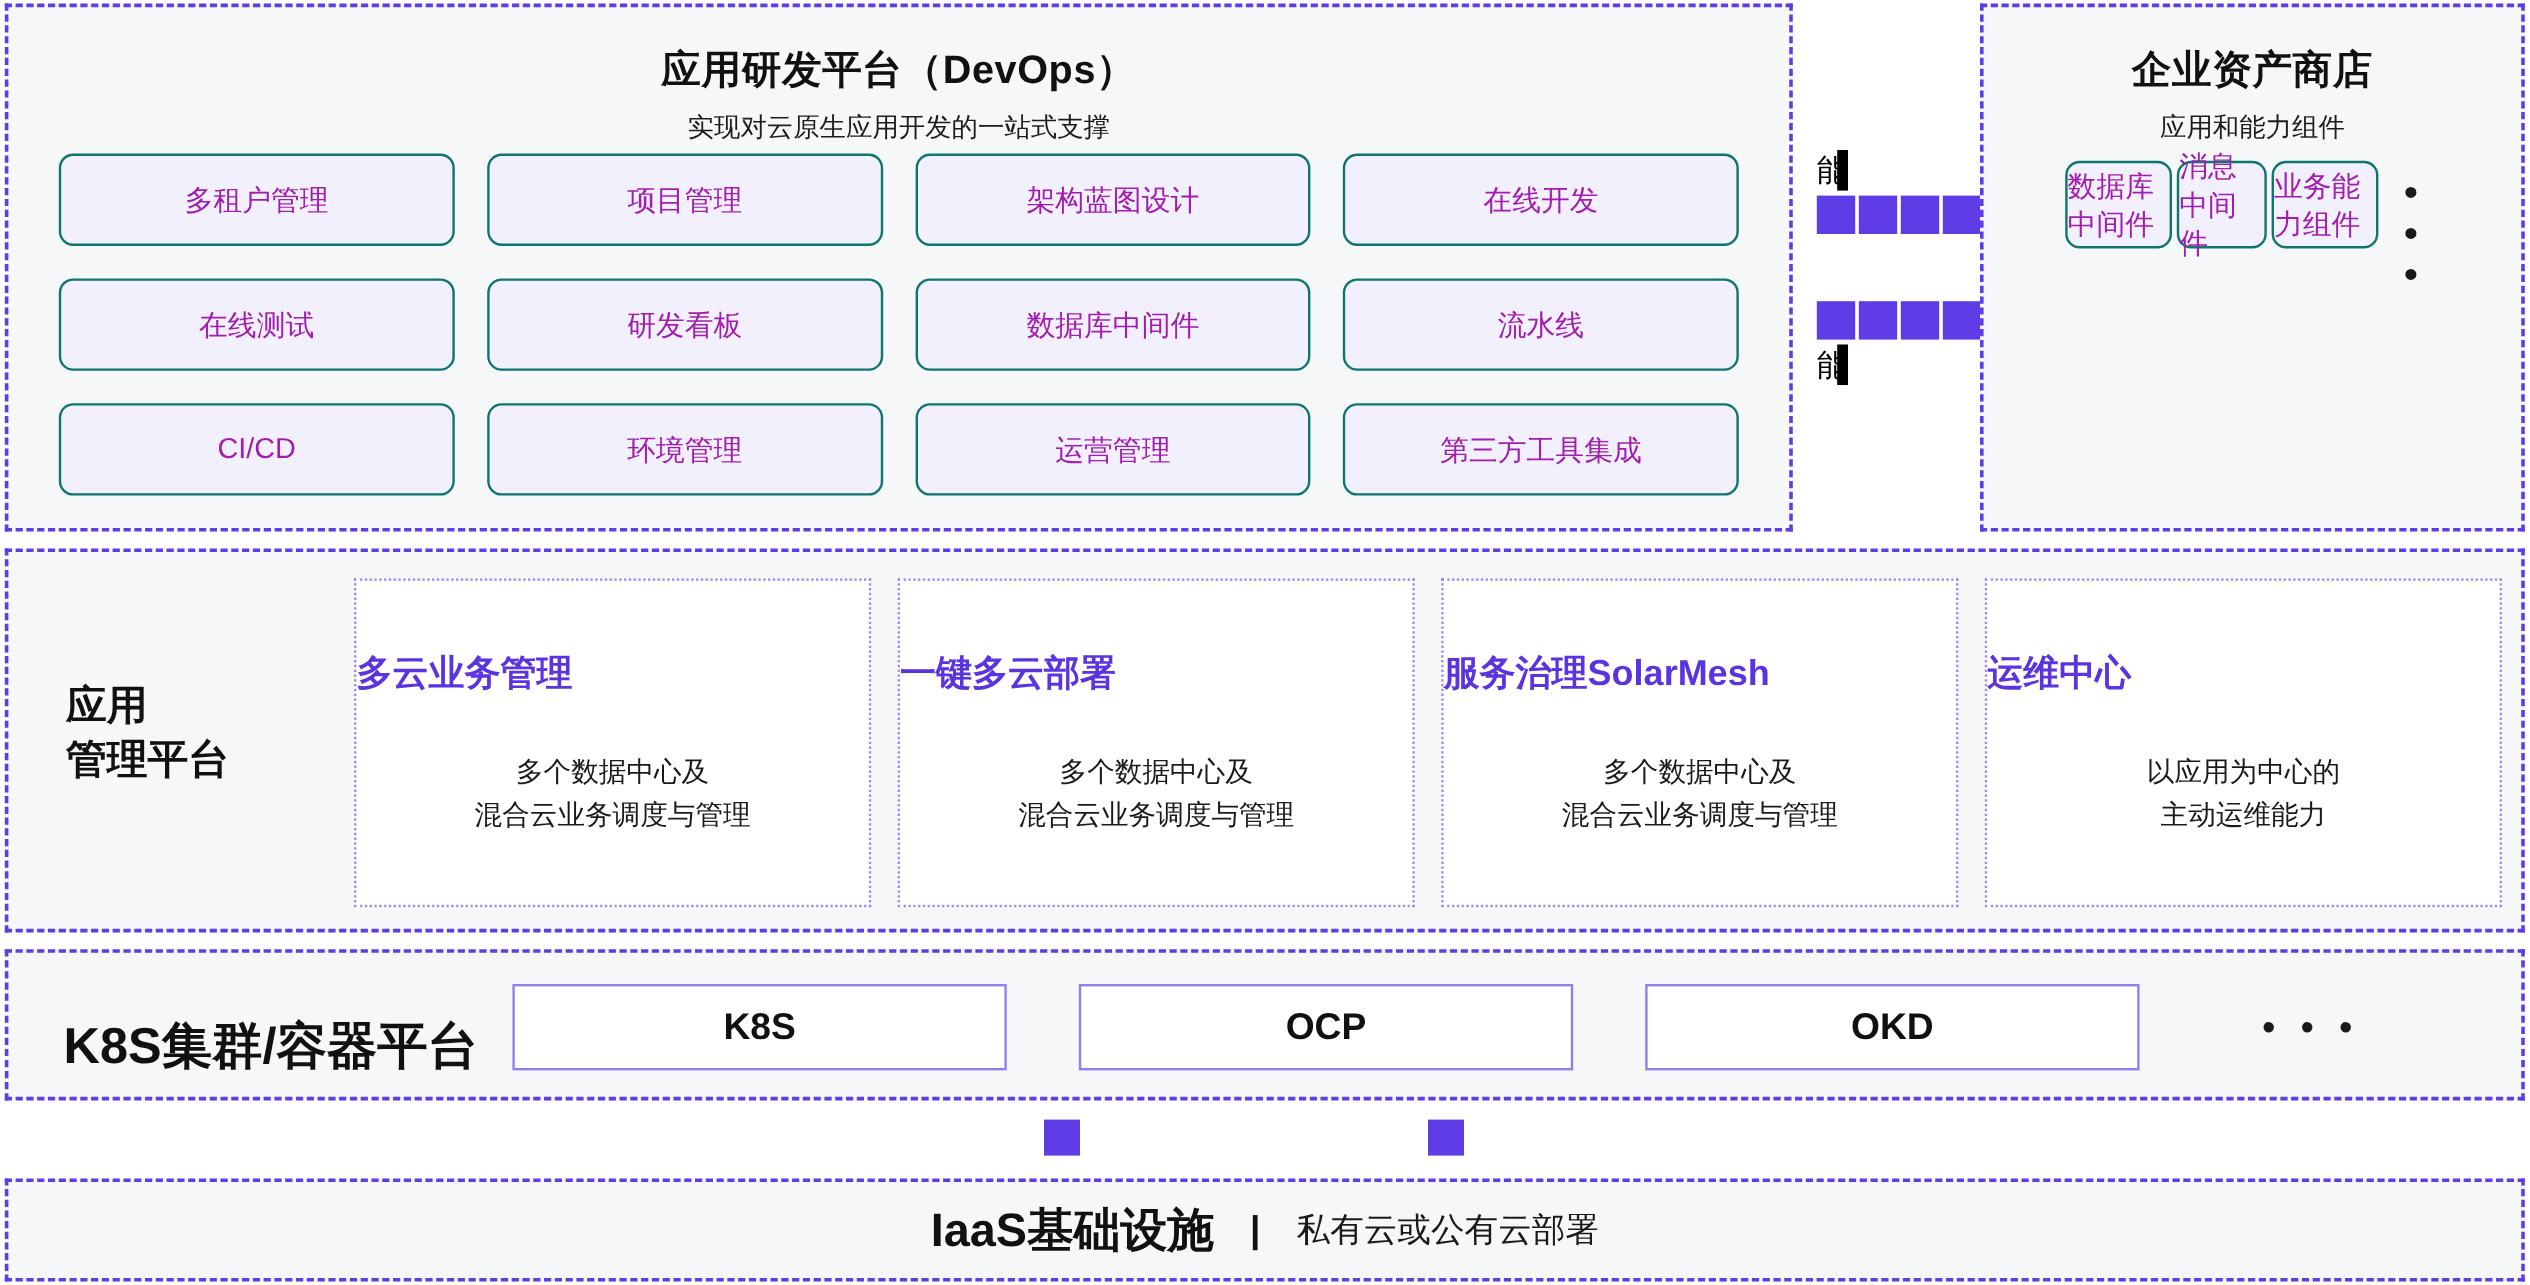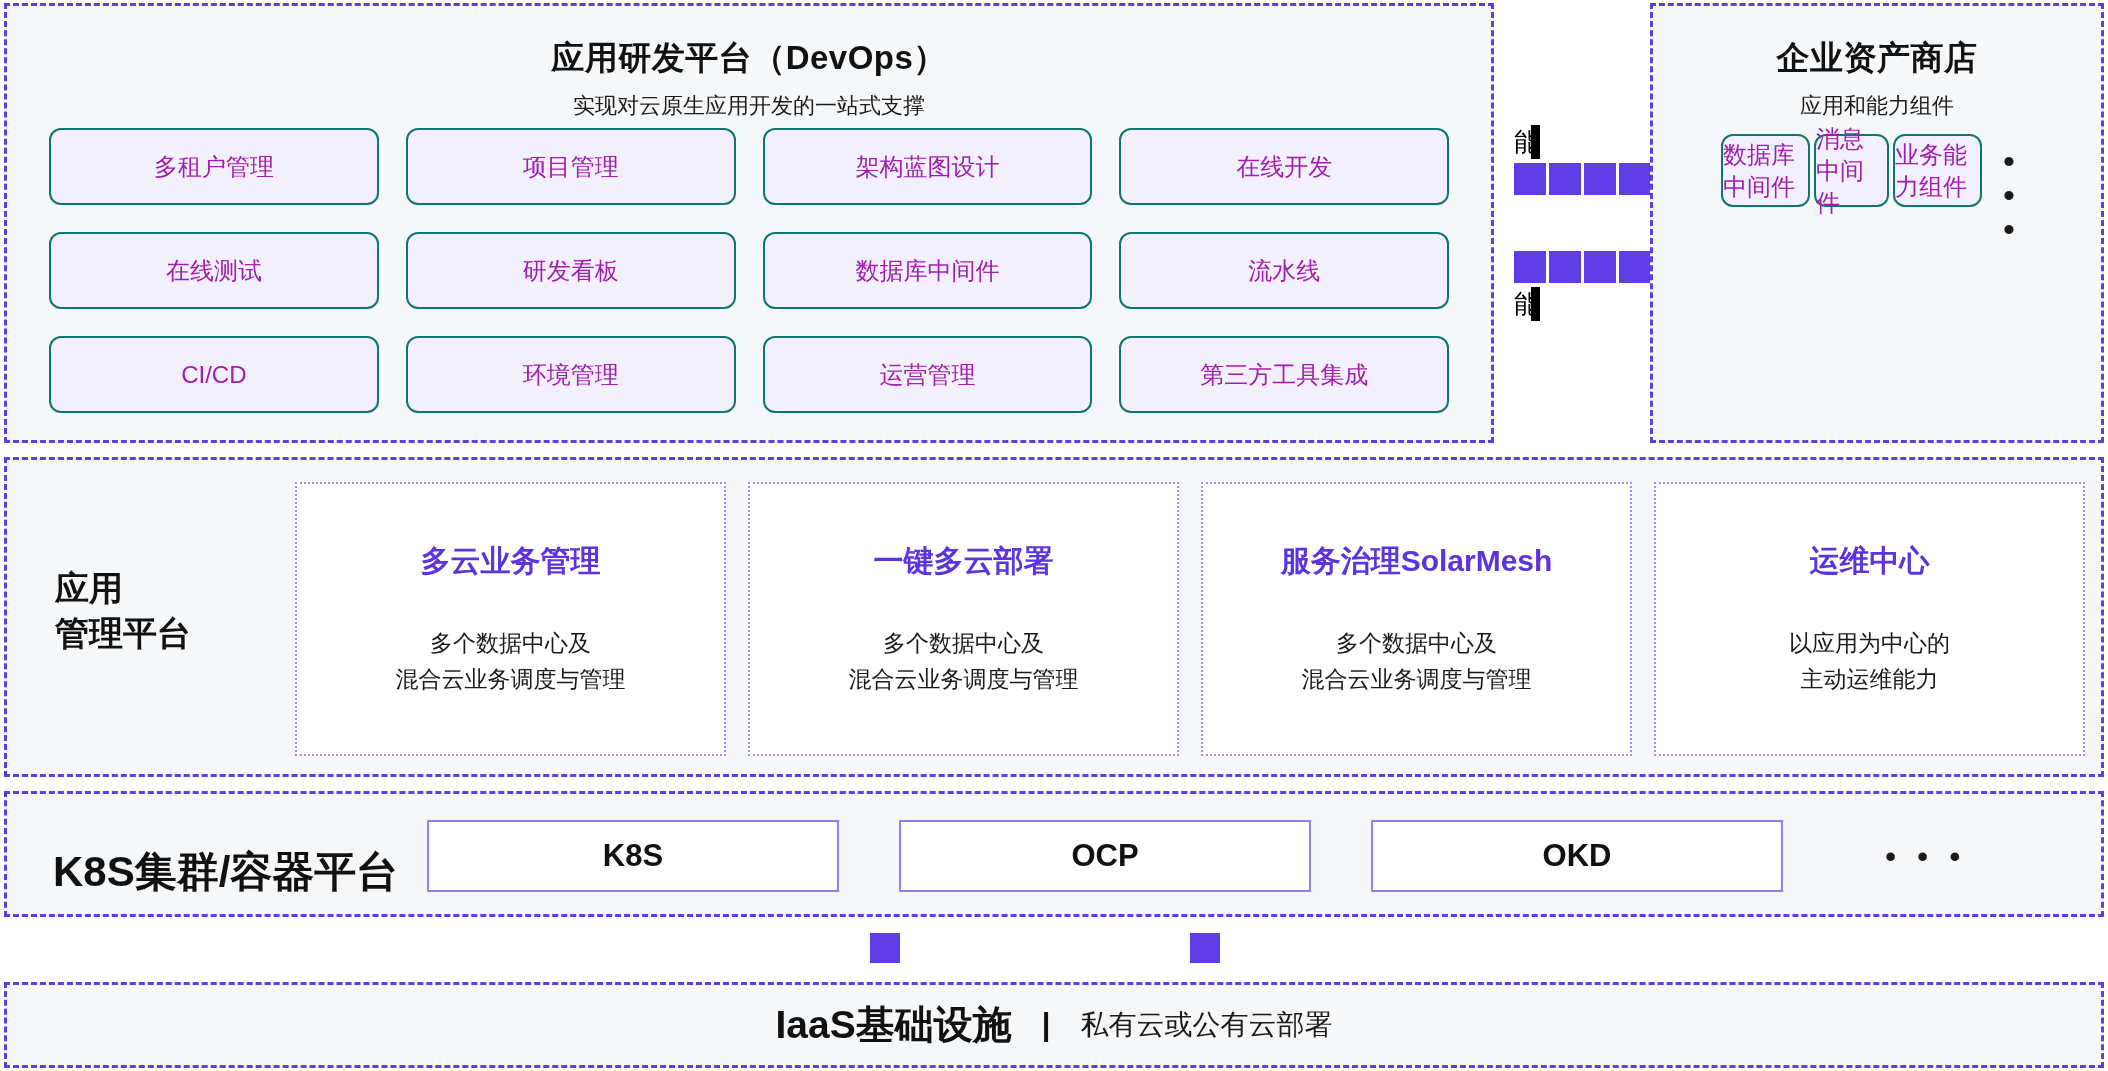--- a/index.html
+++ b/index.html
@@ -168,21 +168,20 @@
     gap: 22px;
   }
   .mcard {
     flex: 1;
     height: 274px;
     background: #ffffff;
     border: 2px dotted #9b8ff2;
     box-sizing: border-box;
     display: flex;
     flex-direction: column;
-    align-items: center;
     justify-content: center;
   }
   .mcard-title {
     font-size: 30px;
     font-weight: 700;
     color: #5b34e0;
     margin-bottom: 44px;
     white-space: nowrap;
   }
   .mcard-desc {

